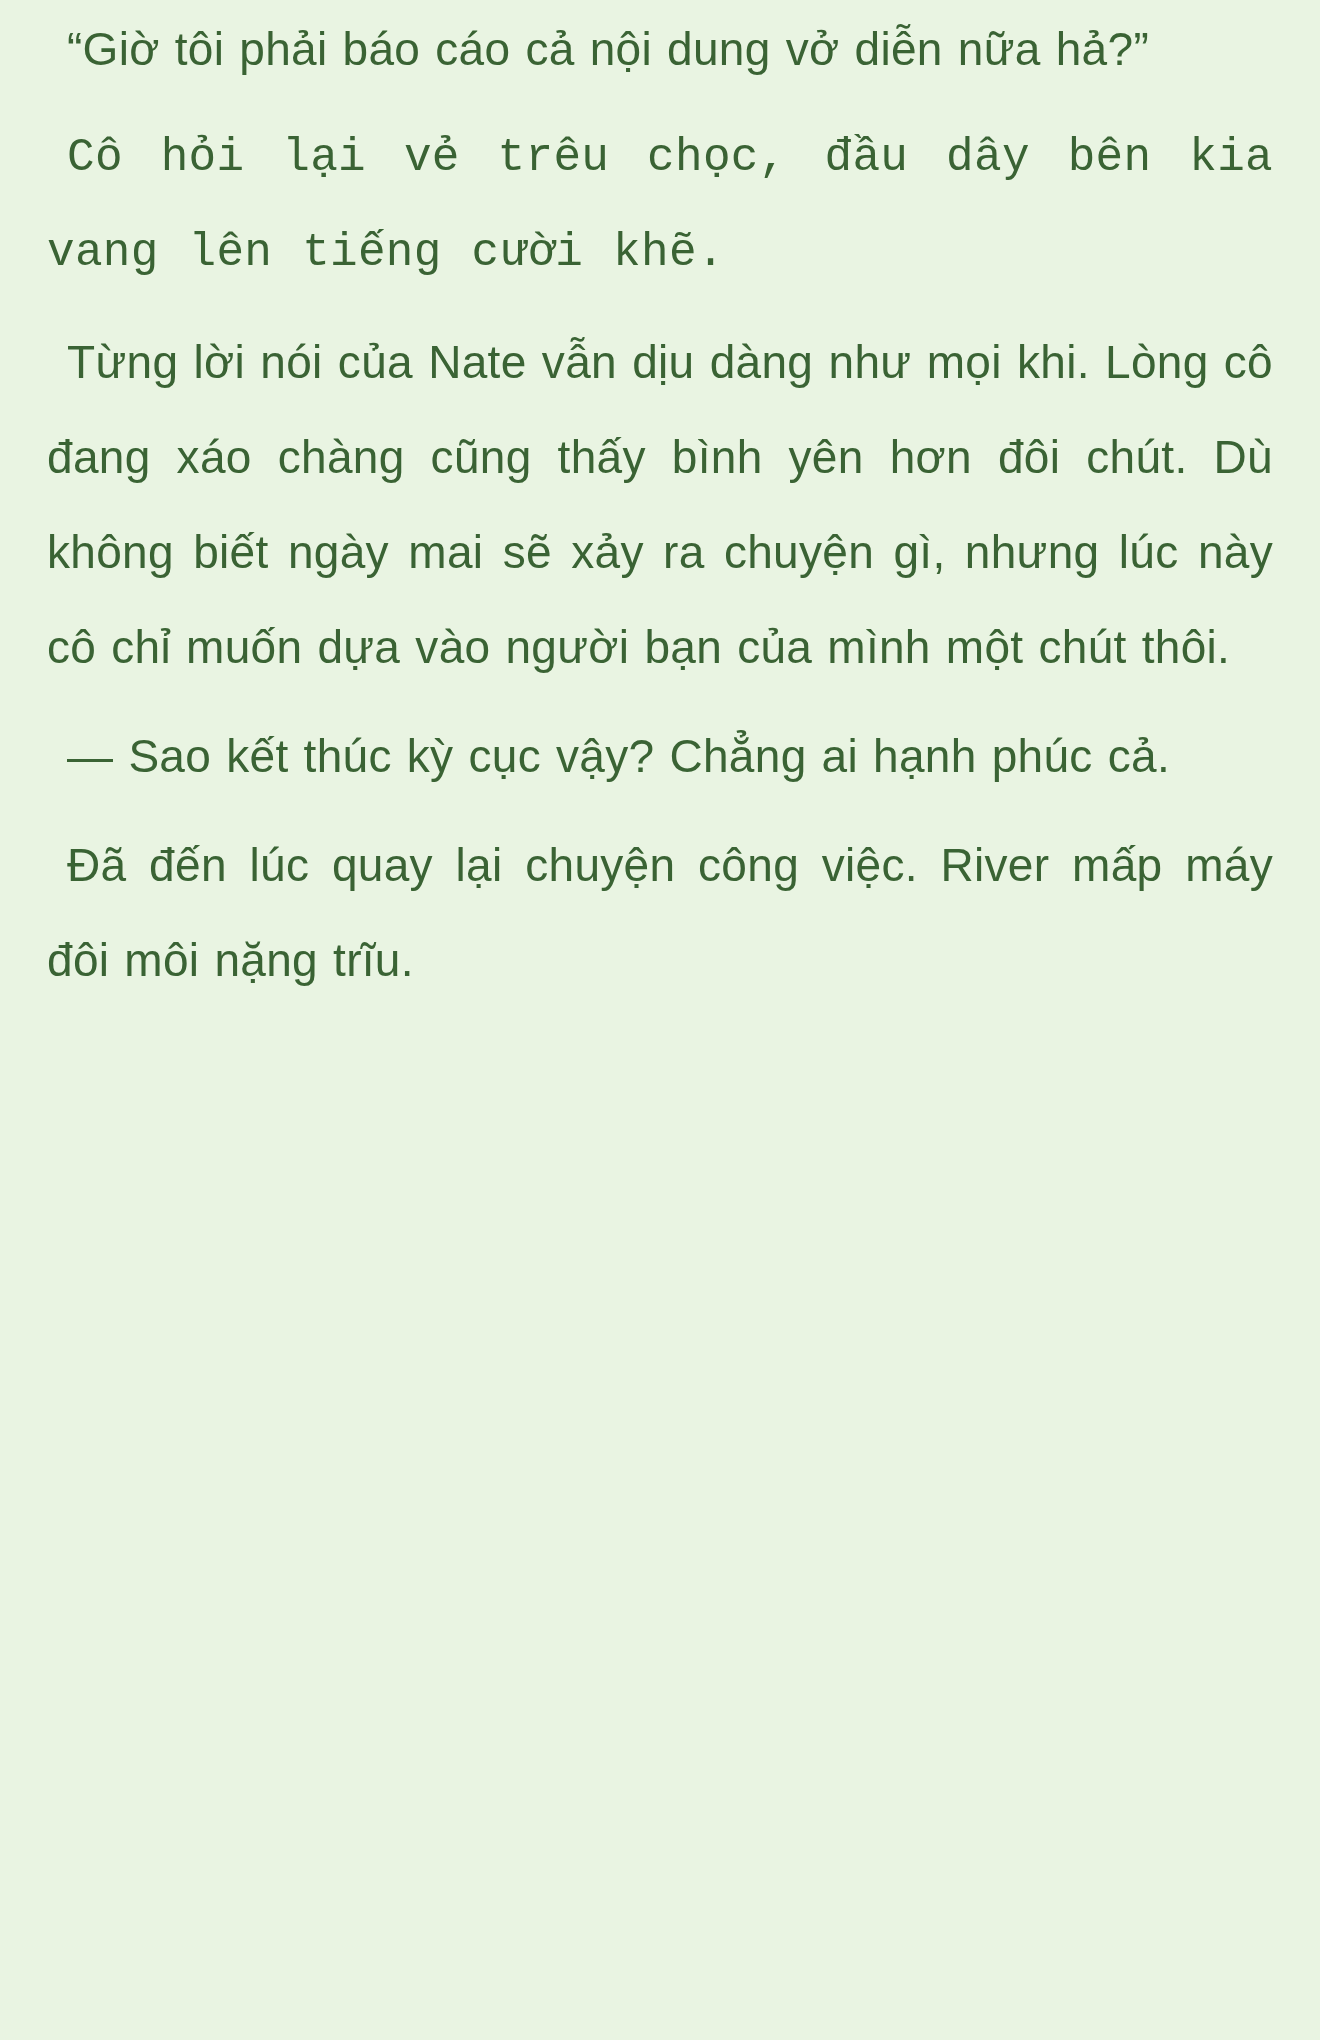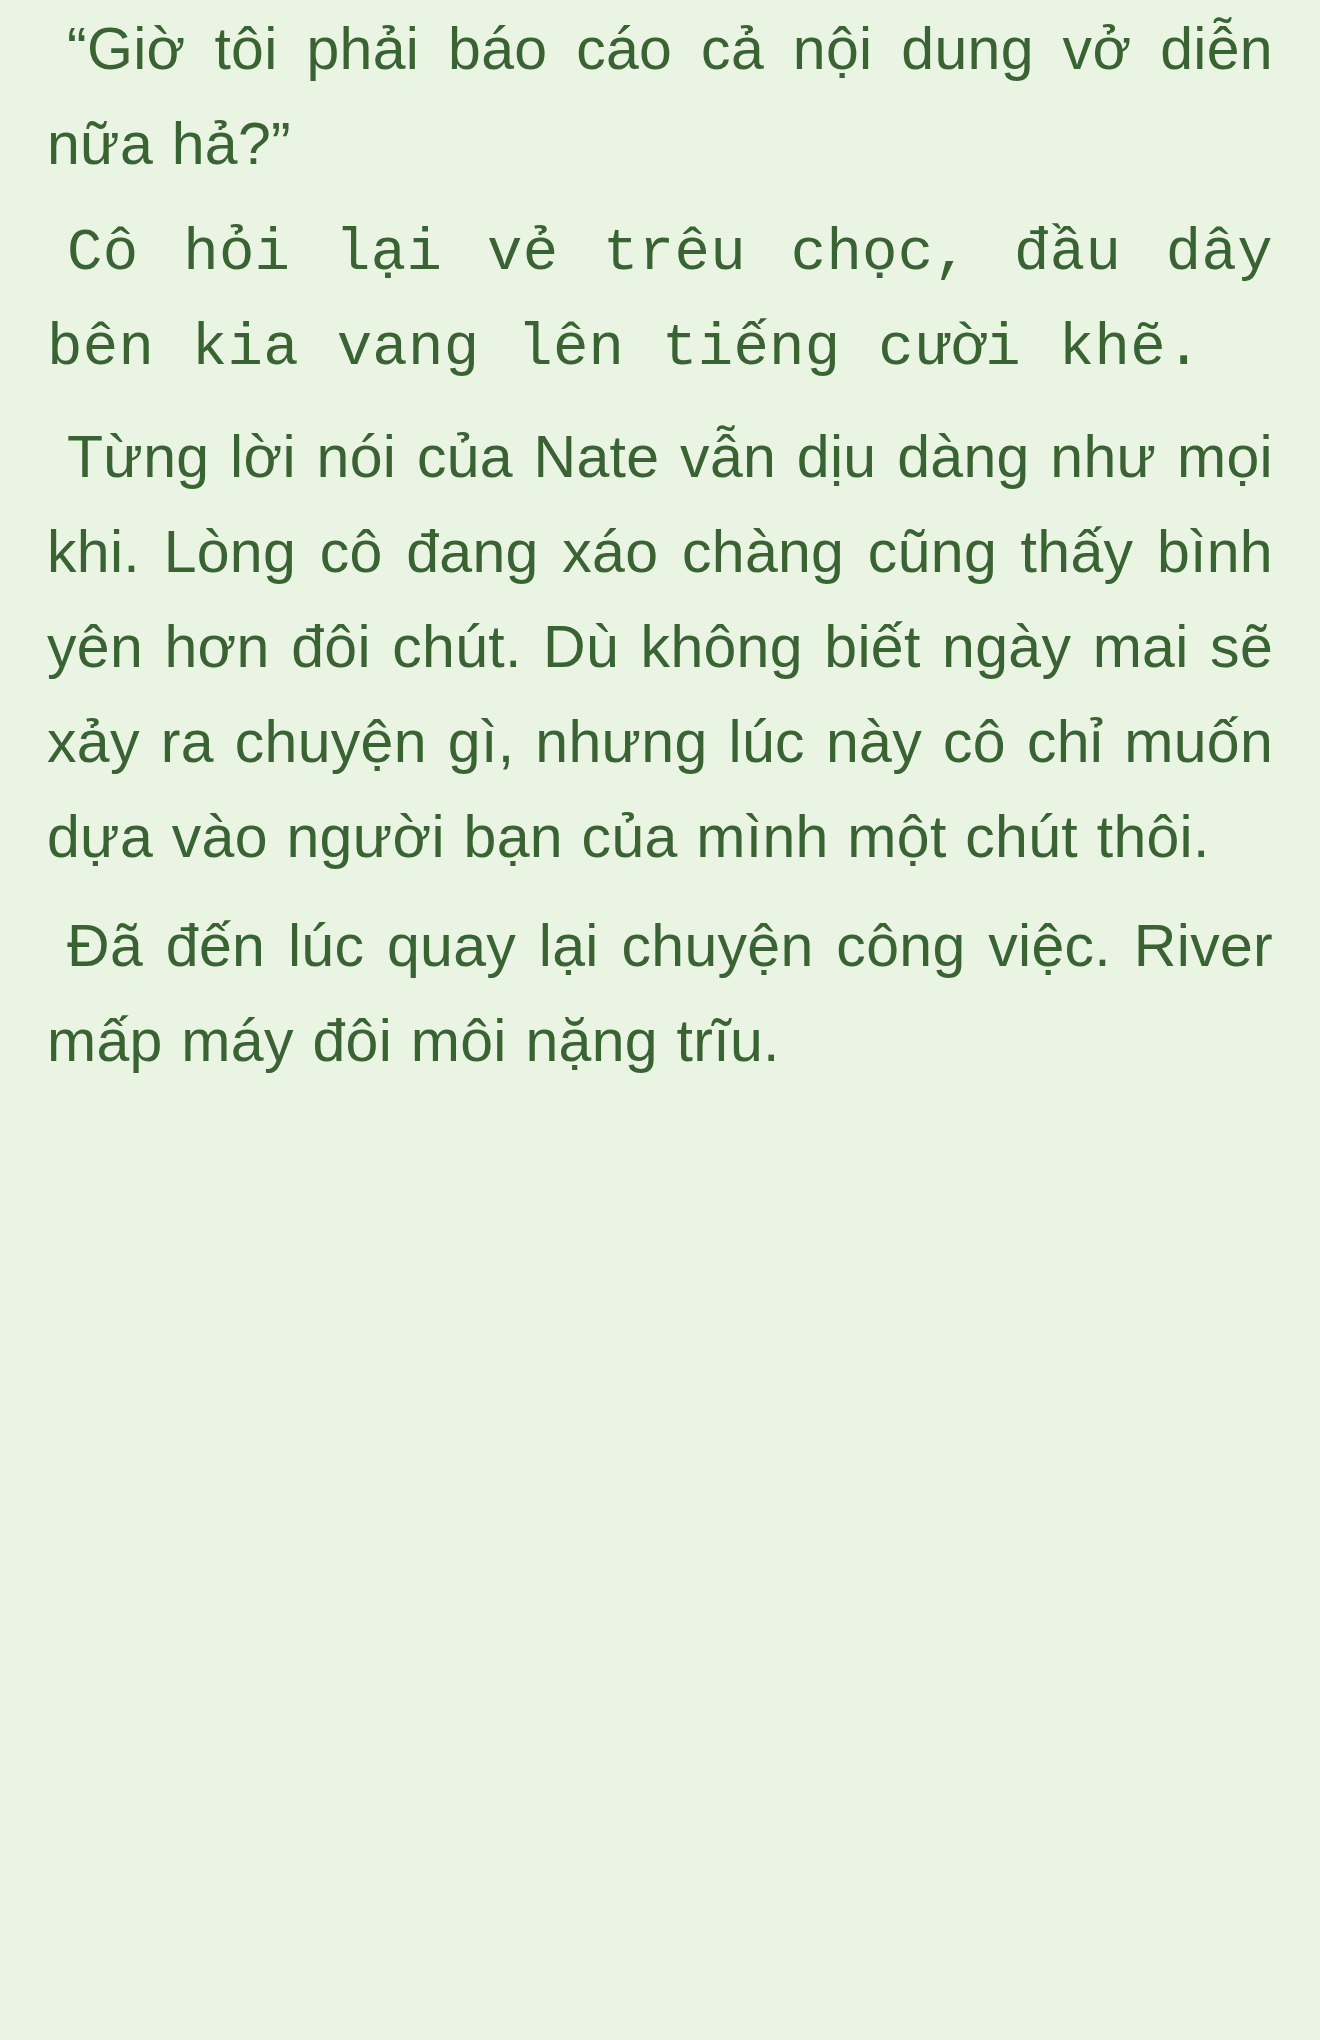--- a/index.html
+++ b/index.html
@@ -14,31 +14,32 @@
     overflow: hidden;
   }
   .page {
     box-sizing: border-box;
     width: 1320px;
     height: 2040px;
     padding: 2px 47px 0 47px;
   }
   .page p {
     margin: 0 0 14px 0;
-    font-size: 59px;
+    font-size: 46px;
     line-height: 95px;
     font-weight: 400;
     letter-spacing: 0.3px;
     color: #3a6334;
     text-align: justify;
     text-indent: 20px;
     word-spacing: 2px;
   }
 </style>
 </head>
 <body style="background: rgb(233, 244, 226);">
 
 <main class="page">
   <p style="color: rgb(58, 99, 52);">“Giờ tôi phải báo cáo cả nội dung vở diễn nữa hả?”</p>
   <p style="color: rgb(58, 99, 52); font-family: Liberation Mono, monospace;">Cô hỏi lại vẻ trêu chọc, đầu dây bên kia vang lên tiếng cười khẽ.</p>
   <p style="color: rgb(58, 99, 52);">Từng lời nói của Nate vẫn dịu dàng như mọi khi. Lòng cô đang xáo chàng cũng thấy bình yên hơn đôi chút. Dù không biết ngày mai sẽ xảy ra chuyện gì, nhưng lúc này cô chỉ muốn dựa vào người bạn của mình một chút thôi.</p>
+  <p style="color: rgb(58, 99, 52);">— Sao kết thúc kỳ cục vậy? Chẳng ai hạnh phúc cả.</p>
   <p style="color: rgb(58, 99, 52);">Đã đến lúc quay lại chuyện công việc. River mấp máy đôi môi nặng trĩu.</p>
 </main>
 
 </body></html>

